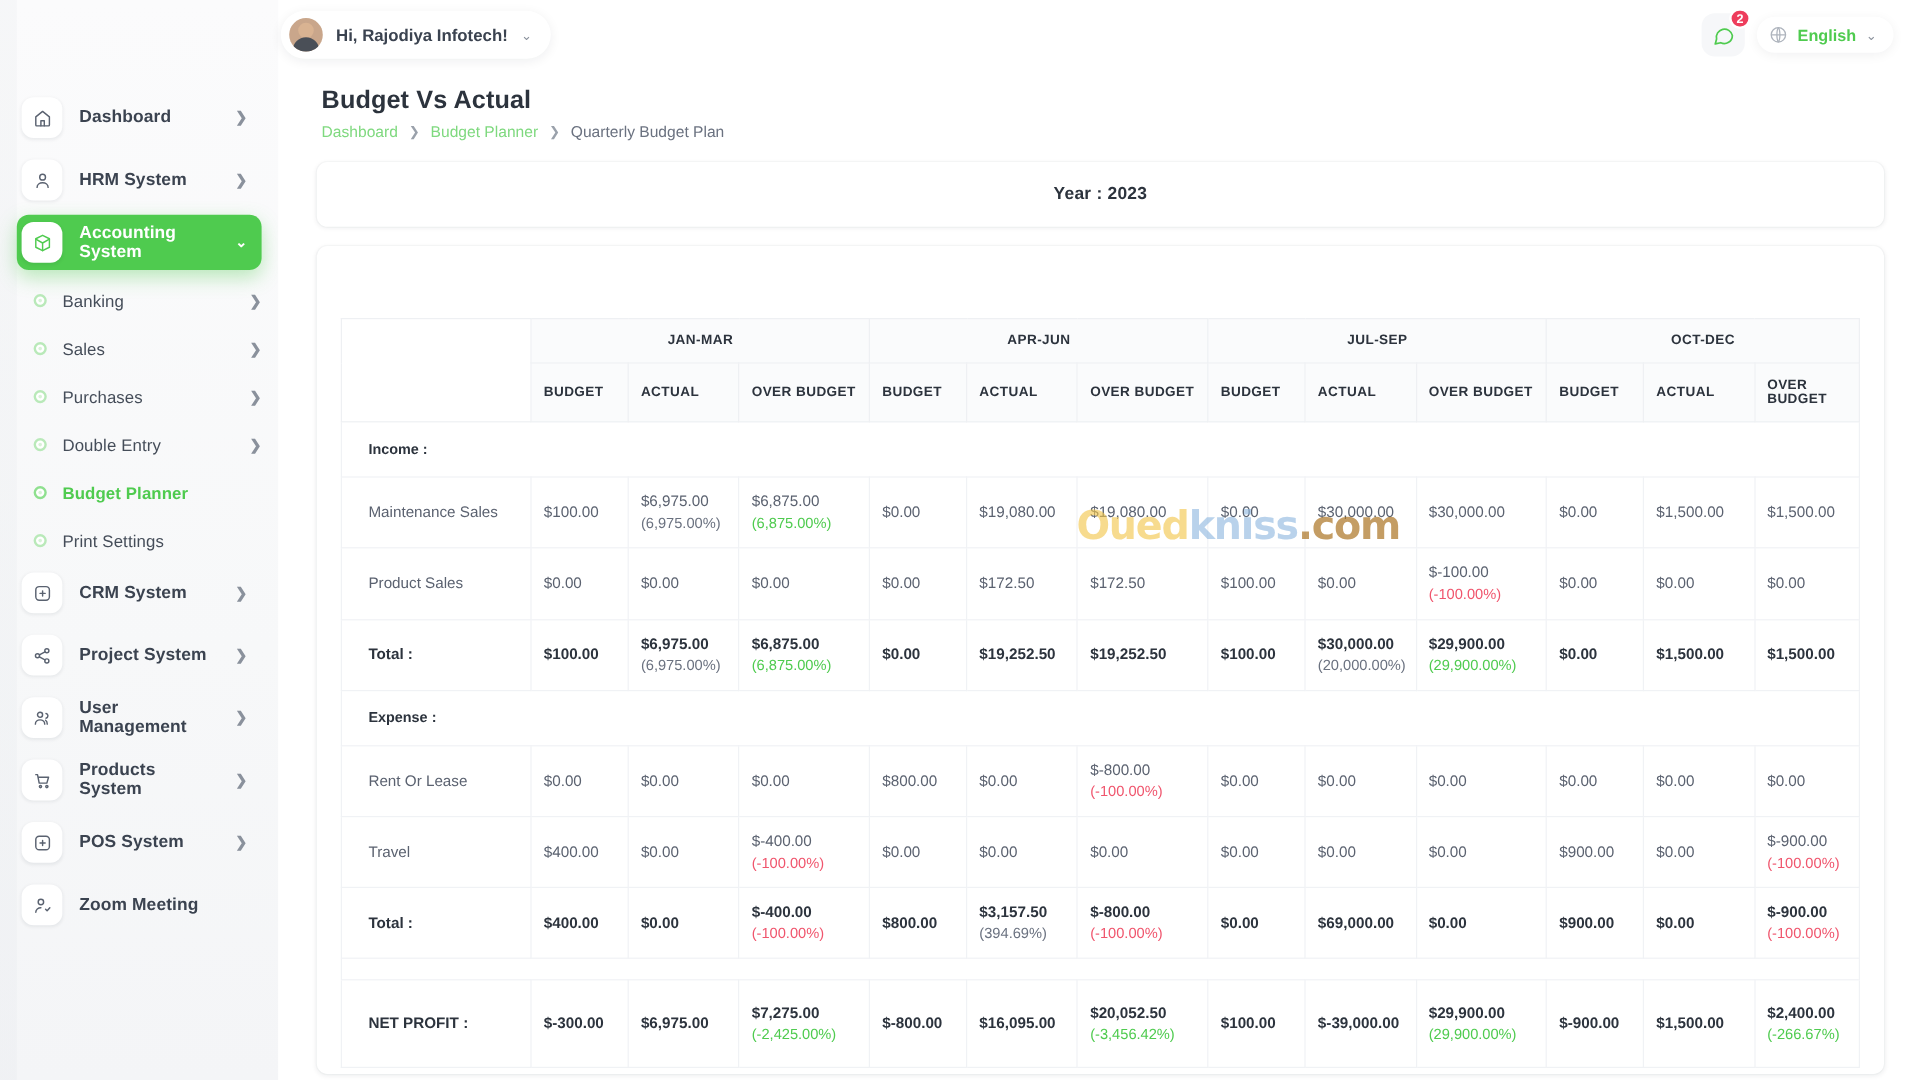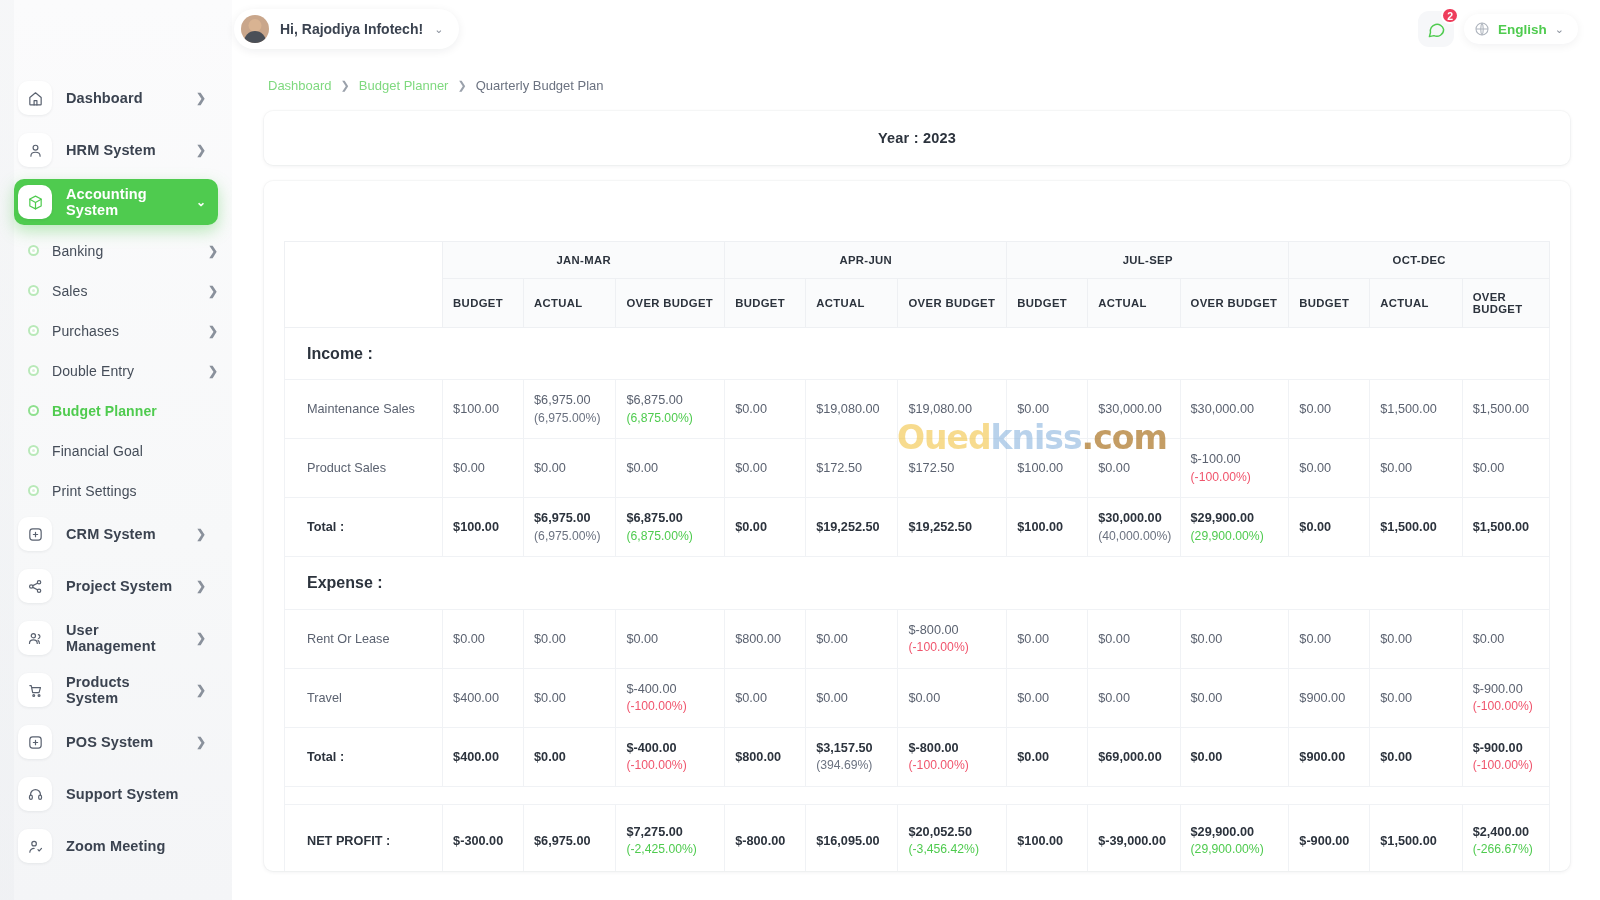--- a/index.html
+++ b/index.html
@@ -129,21 +129,21 @@
     text-align:left;
   }
   thead tr.qtr th{ text-align:center; }
   thead th.corner{ background:#ffffff; border-top-color:#eef0f3;}
 
   td{
     border:1px solid #f0f2f5; padding:11px 10px; font-size:12.7px; color:#5b6270;
     vertical-align:middle; line-height:1.45;
   }
   tr.section td{
-    font-size:16px;font-weight:700;color:#2c333d;padding:14px 10px 14px 22px;
+    font-size:12px;font-weight:700;color:#2c333d;padding:14px 10px 14px 22px;
     background:#fff;
   }
   td.rowlabel{ padding-left:22px; color:#5b6270; }
   tr.total td{ font-weight:700; color:#2c333d; }
   tr.total td.rowlabel{ padding-left:22px;}
   tr.netprofit td{ font-weight:700; color:#2c333d; padding-top:18px;padding-bottom:18px;}
   tr.spacer td{ height:18px; padding:0; border-left:1px solid #f0f2f5;border-right:1px solid #f0f2f5;
                 border-top:1px solid #f0f2f5; border-bottom:none; background:#fff;}
   .pct{ display:block; font-size:12.2px; font-weight:400; }
   tr.total .pct, tr.netprofit .pct{ font-weight:400; }
@@ -217,24 +217,20 @@
           <span class="sub-dot"></span>
           <span class="sub-label">Double Entry</span>
           <span class="sub-caret">❯</span>
         </div>
         <div class="sub-item current">
           <span class="sub-dot"></span>
           <span class="sub-label">Budget Planner</span>
         </div>
         <div class="sub-item">
           <span class="sub-dot"></span>
-          <span class="sub-label">Financial Goal</span>
-        </div>
-        <div class="sub-item">
-          <span class="sub-dot"></span>
           <span class="sub-label">Print Settings</span>
         </div>
       </div>
     <div id="nav-bottom">
         <div class="nav-item">
           <span class="nav-icon">
             <svg viewBox="0 0 24 24">
               <rect x="4" y="4" width="16" height="16" rx="4"></rect>
               <path d="M12 9v6M9 12h6"></path>
             </svg>
@@ -278,30 +274,20 @@
         </div>
         <div class="nav-item">
           <span class="nav-icon">
             <svg viewBox="0 0 24 24">
               <rect x="4" y="4" width="16" height="16" rx="4"></rect>
               <path d="M12 9v6M9 12h6"></path>
             </svg>
           </span>
           <span class="nav-label">POS System</span>
           <span class="nav-caret">❯</span>
-        </div>
-        <div class="nav-item">
-          <span class="nav-icon">
-            <svg viewBox="0 0 24 24">
-              <path d="M5 13v-1a7 7 0 0 1 14 0v1"></path>
-              <rect x="3.5" y="13" width="4" height="6" rx="2"></rect>
-              <rect x="16.5" y="13" width="4" height="6" rx="2"></rect>
-            </svg>
-          </span>
-          <span class="nav-label">Support System</span>
         </div>
         <div class="nav-item">
           <span class="nav-icon">
             <svg viewBox="0 0 24 24">
               <circle cx="10" cy="8" r="3.2"></circle>
               <path d="M4 20c0-3.2 2.7-5.3 6-5.3"></path>
               <path d="M15.5 16.5l1.8 1.8 3.2-3.6"></path>
             </svg>
           </span>
           <span class="nav-label">Zoom Meeting</span>
@@ -334,20 +320,21 @@
               <path d="M3 12h18M12 3c2.5 3 2.5 15 0 18M12 3c-2.5 3-2.5 15 0 18"></path>
             </svg>
           <span class="lang-label">English</span>
           <span class="chev">⌄</span>
         </div>
       </div>
     </header>
 
     <div class="content">
       <div class="page-head">
+        <div class="page-title">Budget Vs Actual</div>
         <nav class="crumbs">
           <span class="crumb-link">Dashboard</span>
           <span class="crumb-sep">❯</span>
           <span class="crumb-link">Budget Planner</span>
           <span class="crumb-sep">❯</span>
           <span class="crumb-cur">Quarterly Budget Plan</span>
         </nav>
       </div>
 
       <div class="card year-card">
@@ -430,21 +417,21 @@
               </tr>
               <tr class="total">
                 <td class="rowlabel">Total :</td>
                 <td><span>$100.00</span></td>
                 <td><span>$6,975.00</span><span class="pct neu">(6,975.00%)</span></td>
                 <td><span>$6,875.00</span><span class="pct pos">(6,875.00%)</span></td>
                 <td><span>$0.00</span></td>
                 <td><span>$19,252.50</span></td>
                 <td><span>$19,252.50</span></td>
                 <td><span>$100.00</span></td>
-                <td><span>$30,000.00</span><span class="pct neu">(40,000.00%)</span></td>
+                <td><span>$30,000.00</span><span class="pct neu">(20,000.00%)</span></td>
                 <td><span>$29,900.00</span><span class="pct pos">(29,900.00%)</span></td>
                 <td><span>$0.00</span></td>
                 <td><span>$1,500.00</span></td>
                 <td><span>$1,500.00</span></td>
               </tr>
               <tr class="section">
                 <td colspan="13">Expense :</td>
               </tr>
               <tr class="data-row">
                 <td class="rowlabel">Rent Or Lease</td>

